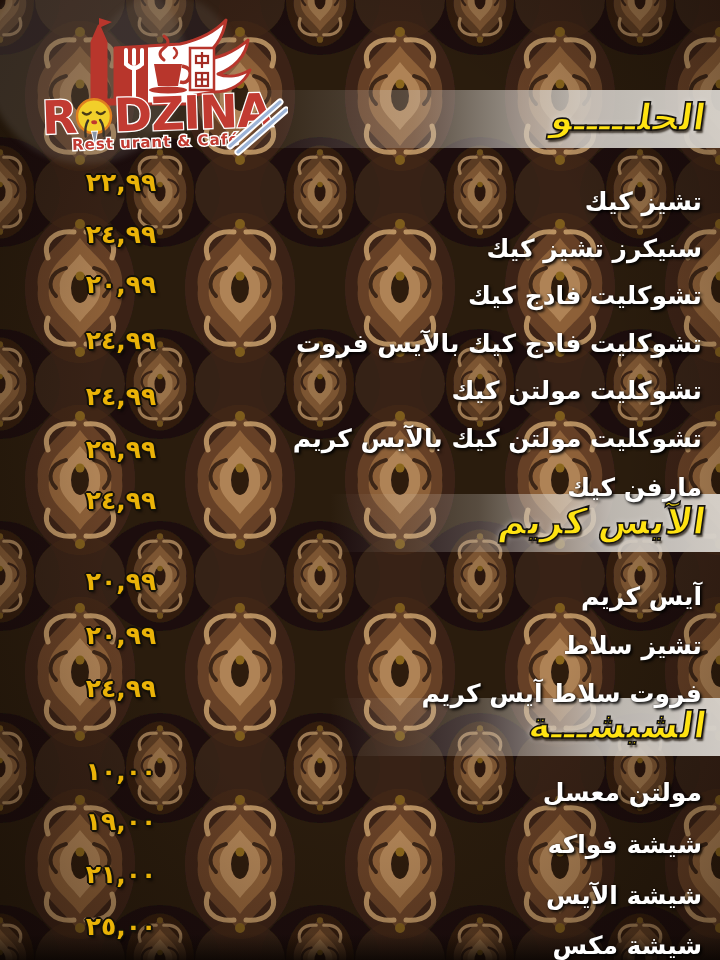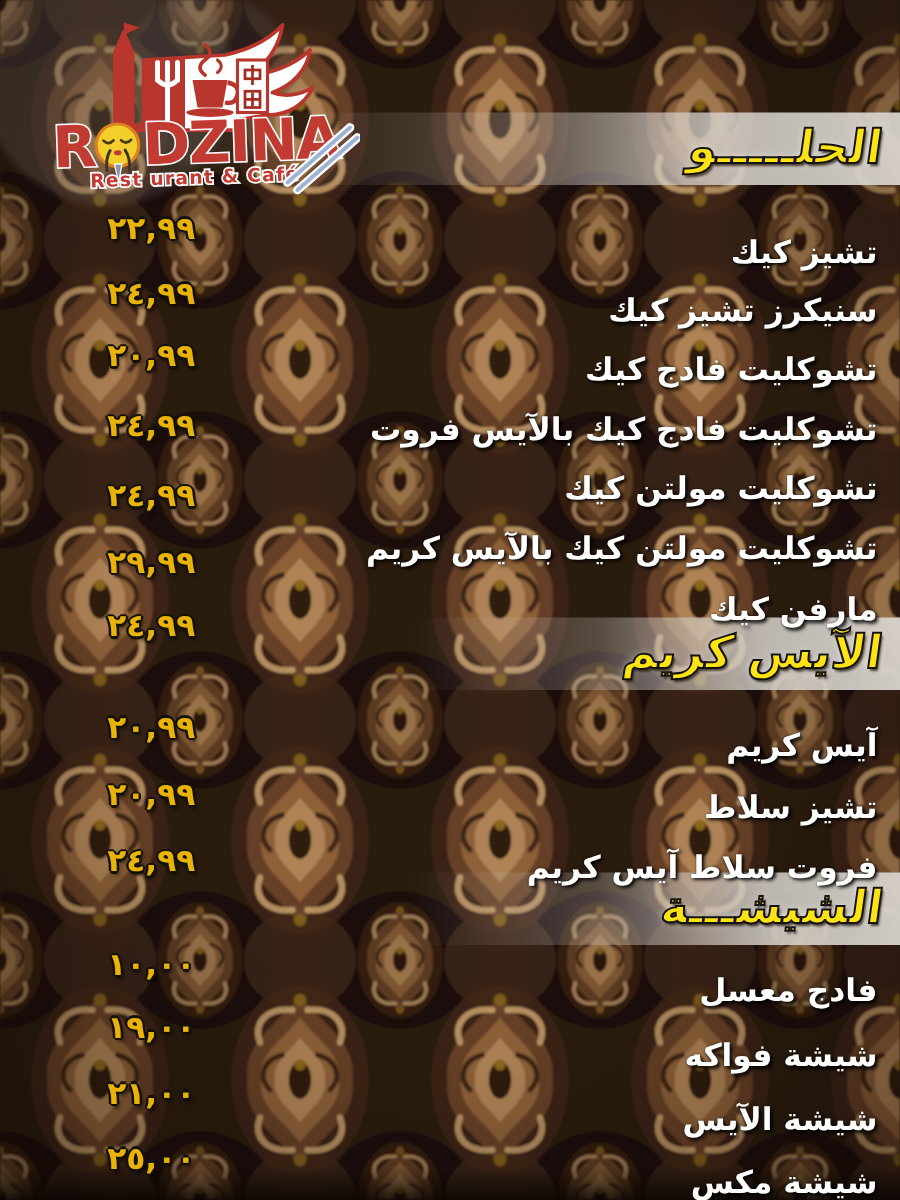--- a/index.html
+++ b/index.html
@@ -219,21 +219,21 @@
   <div class="row" style="top:658px">
     <span class="price" style="transform:translateY(16px)">٢٤,٩٩</span>
     <span class="name">فروت سلاط آيس كريم</span>
   </div>
 
   <div class="band b3"></div>
   <div class="section-title t3">الشيشـــة</div>
 
   <div class="row" style="top:757px">
     <span class="price">١٠,٠٠</span>
-    <span class="name">فادج معسل</span>
+    <span class="name">مولتن معسل</span>
   </div>
   <div class="row" style="top:809px">
     <span class="price" style="transform:translateY(-2px)">١٩,٠٠</span>
     <span class="name">شيشة فواكه</span>
   </div>
   <div class="row" style="top:860px">
     <span class="price">٢١,٠٠</span>
     <span class="name">شيشة الآيس</span>
   </div>
   <div class="row" style="top:910px">

